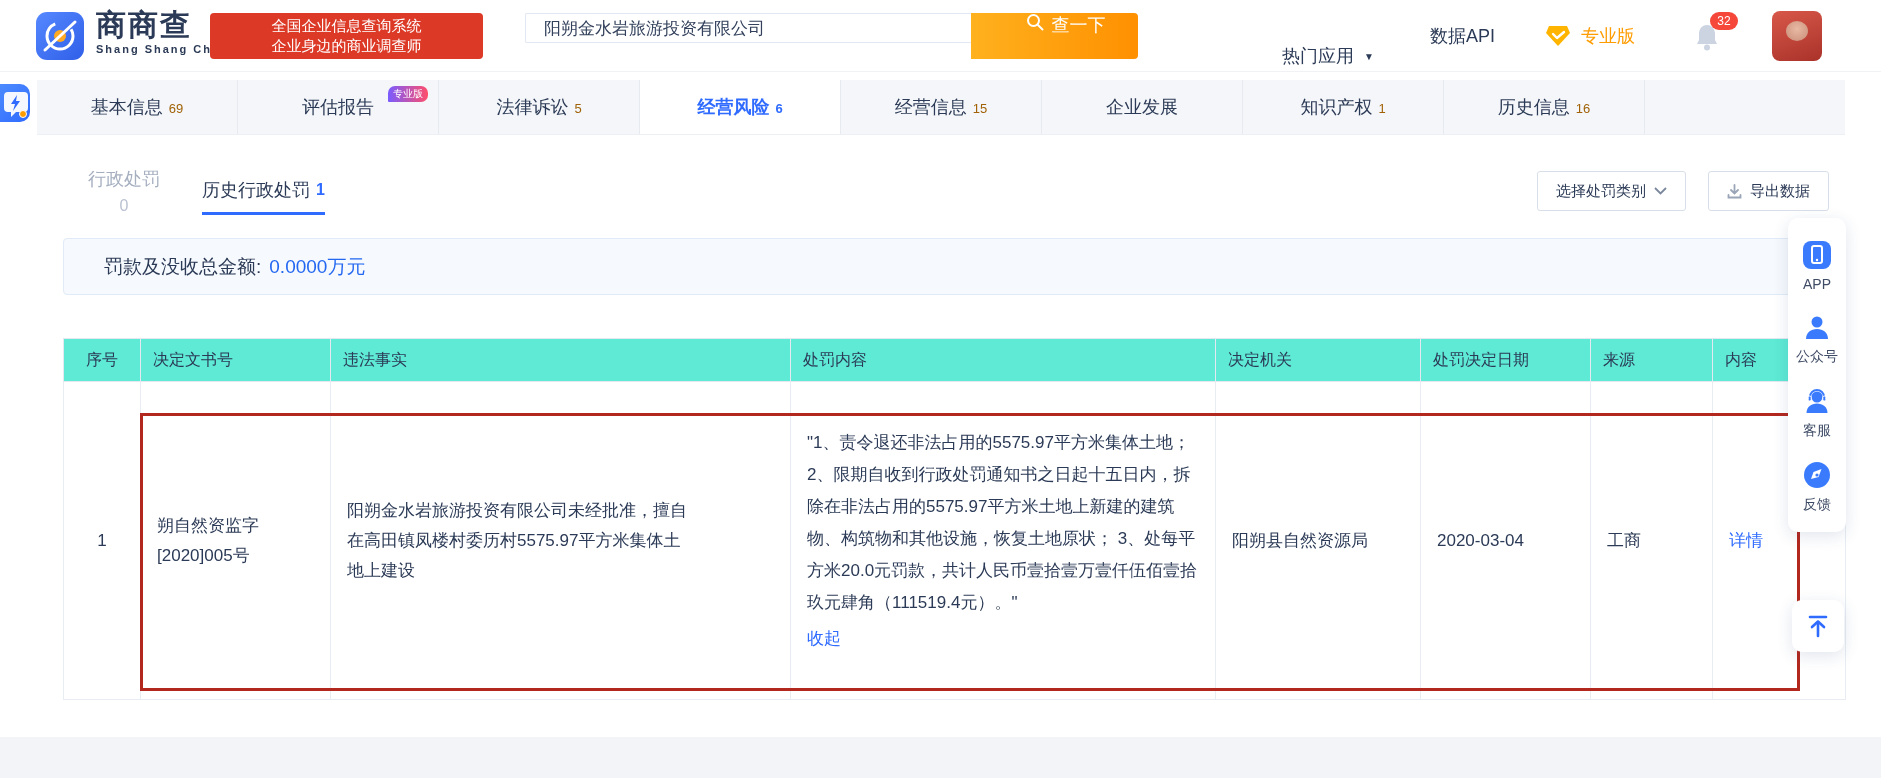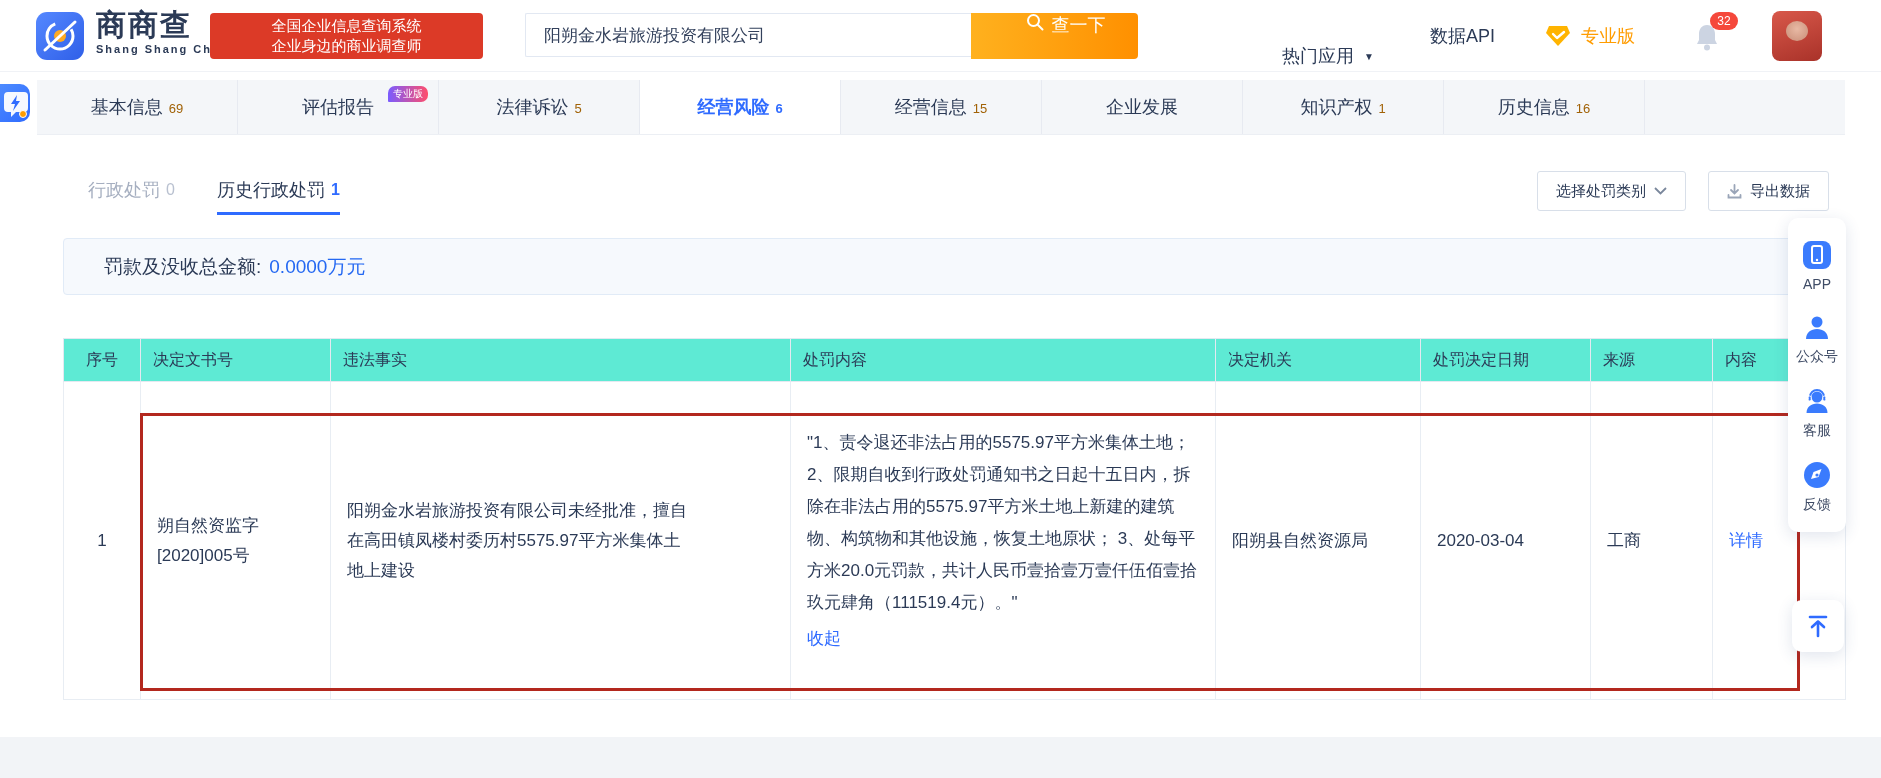--- a/index.html
+++ b/index.html
@@ -5,21 +5,21 @@
   * { margin:0; padding:0; box-sizing:border-box; }
   html,body { width:1881px; height:778px; background:#fff; font-family:"Liberation Sans",sans-serif; color:#2b3a56; overflow:hidden; position:relative; }
 
   
   .header { position:relative; height:72px; background:#fff; border-bottom:1px solid #f0f2f6; }
   .logo-icon { position:absolute; left:36px; top:12px; width:48px; height:48px; }
   .brand-text { position:absolute; left:96px; top:10px; line-height:1; }
   .brand-cn { font-size:30px; font-weight:700; color:#2b3a56; letter-spacing:2px; }
   .brand-en { font-size:11px; font-weight:700; color:#2b3a56; letter-spacing:2px; margin-top:4px; }
   .slogan { position:absolute; left:210px; top:13px; width:273px; height:46px; background:#dc3a27; color:#fff; border-radius:4px; font-size:15px; line-height:20px; padding:3px 0; text-align:center; }
-  .search-input { position:absolute; left:525px; top:13px; width:446px; height:44px; border:1px solid #e2e8f2; border-right:none; border-radius:2px 0 0 2px; font-size:17px; color:#33415c; padding:0 18px; outline:none; font-family:"Liberation Sans",sans-serif; }
+  .search-input { position:absolute; left:525px; top:13px; width:446px; height:30px; border:1px solid #e2e8f2; border-right:none; border-radius:2px 0 0 2px; font-size:17px; color:#33415c; padding:0 18px; outline:none; font-family:"Liberation Sans",sans-serif; }
   .search-btn { position:absolute; left:971px; top:13px; width:167px; height:46px; border:none; border-radius:0 4px 4px 0; background:linear-gradient(90deg,#ffb11e,#ff9000); color:#fff; font-size:18px; cursor:pointer; display:flex; align-items:flex-start; justify-content:center; gap:8px; font-family:"Liberation Sans",sans-serif;padding-left:22px; }
   .hot-apps { position:absolute; left:1282px; top:0; height:72px; display:flex; align-items:center; gap:10px; font-size:18px; cursor:pointer;margin-top:20px; }
   .caret { font-size:10px; color:#2b3a56; }
   .data-api { position:absolute; left:1430px; top:0; height:72px; display:flex; align-items:center; font-size:18px; cursor:pointer; }
   .pro { position:absolute; left:1545px; top:0; height:72px; display:flex; align-items:center; gap:10px; cursor:pointer; }
   .pro-label { color:#ff9c00; font-size:18px; }
   .bell-wrap { position:absolute; left:1694px; top:22px; width:46px; height:34px; cursor:pointer; }
   .bell-badge { position:absolute; left:16px; top:-10px; background:#f5483b; color:#fff; font-size:12px; line-height:18px; min-width:28px; text-align:center; border-radius:10px; padding:0 4px; }
   .avatar { position:absolute; left:1772px; top:11px; width:50px; height:50px; border-radius:8px; background:linear-gradient(160deg,#d8584a,#a93229); cursor:pointer; overflow:hidden; }
   .avatar::after { content:""; position:absolute; left:14px; top:10px; width:22px; height:20px; border-radius:50%; background:radial-gradient(circle at 50% 40%, #e8b9a4, #c98d77); }
@@ -31,21 +31,21 @@
   .tab-count { font-size:13px; color:#a16207; margin-top:2px; }
   .tab.active { background:#fff; color:#2f6bff; font-weight:700; }
   .tab.active .tab-count { color:#2f6bff; }
   .tab-badge { position:absolute; top:6px; right:10px; font-size:10px; color:#fff; line-height:1; padding:3px 5px; border-radius:7px 7px 7px 1px; background:linear-gradient(90deg,#7a5cff,#ff4d6b); font-weight:400; }
 
   
   .main { margin:0 36px 0 63px; position:relative; }
   .subrow { margin-top:32px; height:48px; display:flex; align-items:center; padding-left:25px; padding-right:16px; }
   .subtab { height:100%; display:flex; align-items:center; gap:6px; font-size:18px; border-bottom:3px solid transparent; cursor:pointer; margin-right:42px; }
   .subtab .st-count { font-size:16px; }
-  .subtab.inactive { color:#a6afc0; }
+  .subtab.inactive { color:#a6afc0;flex-direction:column; }
   .subtab.inactive .st-count { color:#b9c1d0; }
   .subtab.active { color:#2b3a56; border-bottom-color:#2f6bff; }
   .subtab.active .st-count { color:#2f6bff; font-weight:700; }
   .sub-actions { margin-left:auto; display:flex; gap:22px; }
   .btn { height:40px; background:#fff; border:1px solid #d8dfe9; border-radius:3px; font-size:15px; color:#2b3a56; display:flex; align-items:center; gap:8px; padding:0 18px; cursor:pointer; font-family:"Liberation Sans",sans-serif; }
 
   .summary { margin-top:23px; height:57px; background:#f6f9fd; border:1px solid #e1ebf7; border-radius:4px; display:flex; align-items:center; padding-left:40px; }
   .summary-label { font-size:19px; color:#2b3a56; }
   .summary-value { font-size:19px; color:#2468f2; margin-left:8px; }
 

